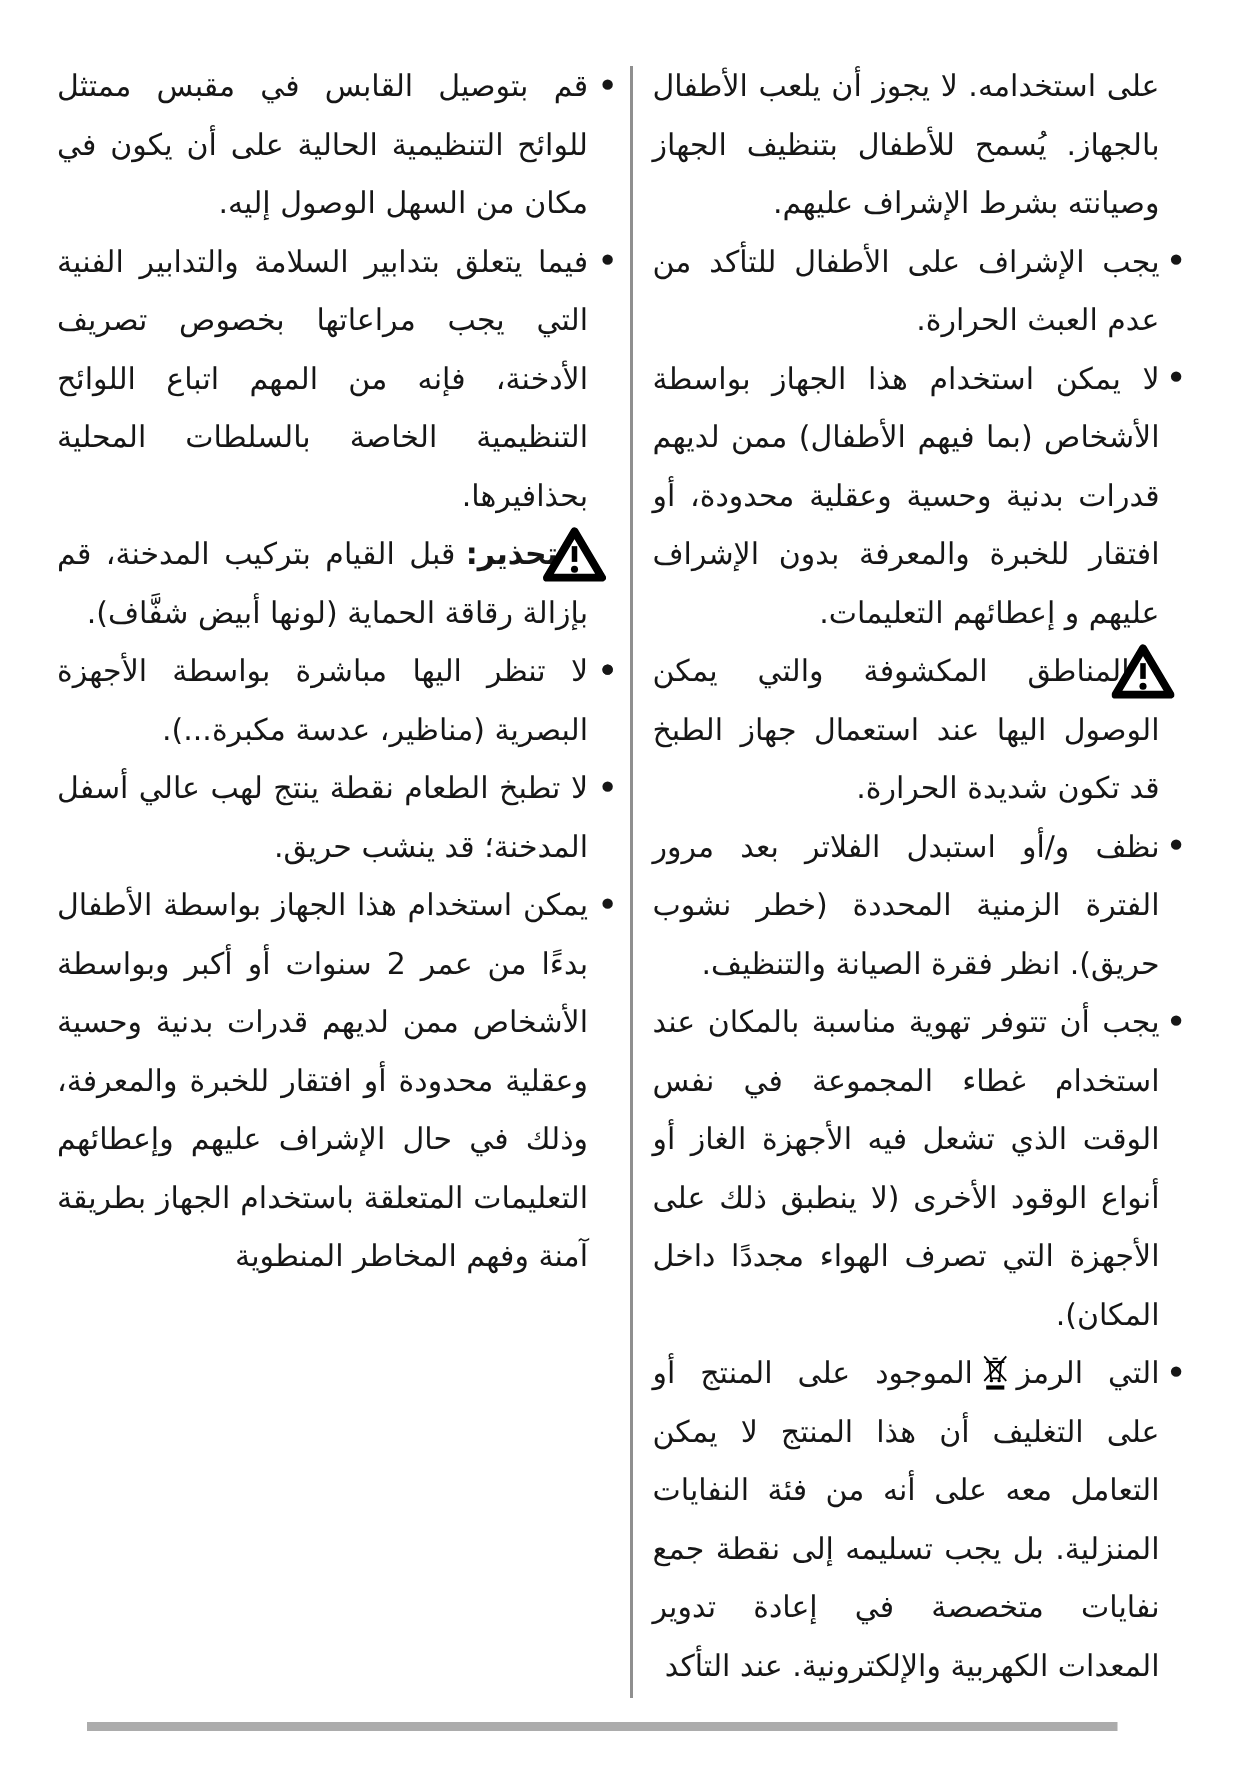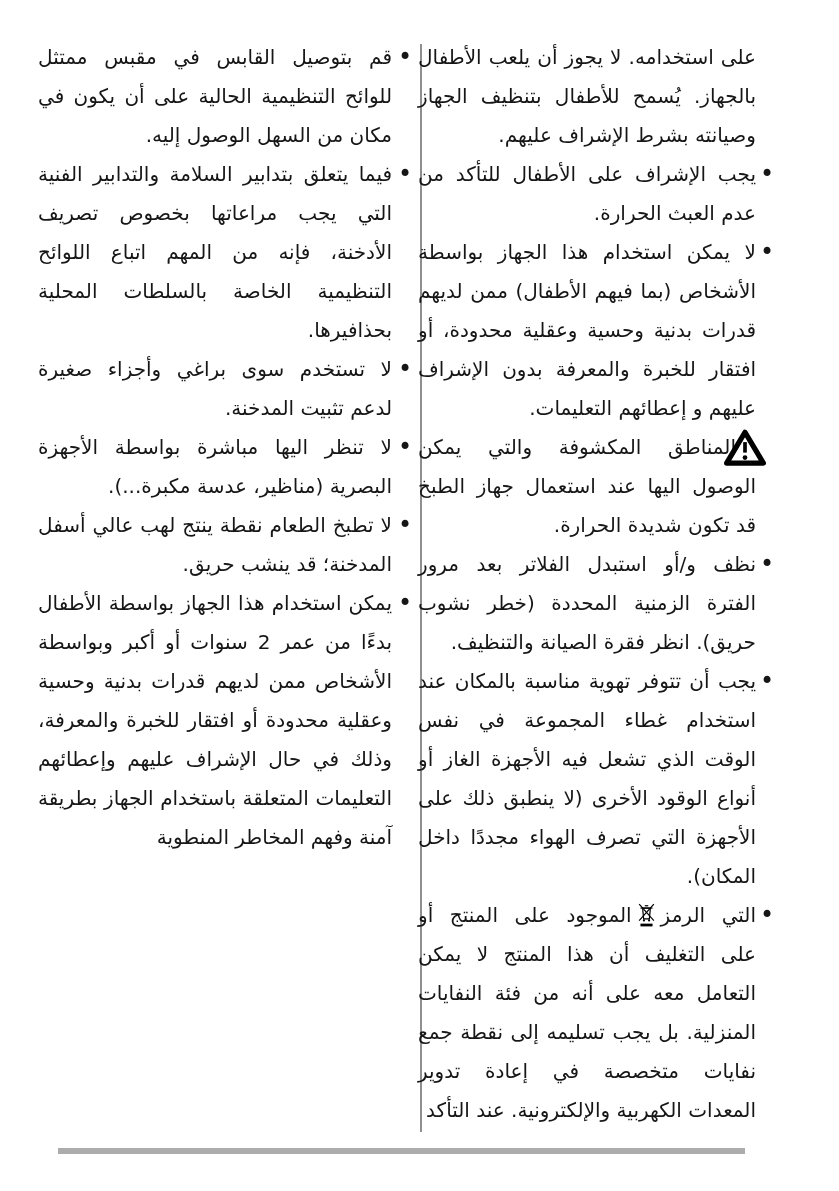--- a/index.html
+++ b/index.html
@@ -8,21 +8,21 @@
     width: 839px;
     height: 1191px;
     background: #ffffff;
     overflow: hidden;
     direction: rtl;
     font-family: "DejaVu Sans", sans-serif;
     color: #161616;
   }
   .column { position: absolute; top: 38px; }
   .column-left  { left: 36px;  width: 374px; }
-  .column-right { left: 416px; width: 356px; }
+  .column-right { left: 433px; width: 356px; }
   .col-divider {
     position: absolute;
     left: 420px; top: 44px;
     width: 2px; height: 1088px;
   }
   .bottom-rule {
     position: absolute;
     left: 58px; top: 1148px;
     width: 687px; height: 6px;
   }
@@ -55,21 +55,26 @@
   .item .lead { margin-left: 7px; }
   .weee-icon { display: inline-block; vertical-align: -6px; margin: 0 5px; }
 </style>
 </head>
 <body>
 
 <div class="page" style="background: rgb(255, 255, 255); color: rgb(22, 22, 22);">
   <div class="column column-left">
       <div class="item"><span class="marker">•</span><span>قم بتوصيل القابس في مقبس ممتثل للوائح التنظيمية الحالية على أن يكون في مكان من السهل الوصول إليه.</span></div>
       <div class="item"><span class="marker">•</span><span>فيما يتعلق بتدابير السلامة والتدابير الفنية التي يجب مراعاتها بخصوص تصريف الأدخنة، فإنه من المهم اتباع اللوائح التنظيمية الخاصة بالسلطات المحلية بحذافيرها.</span></div>
-      <div class="item"><span class="marker">•</span><span>لا تستخدم سوى براغي وأجزاء صغيرة لدعم تثبيت المدخنة.</span></div>
+      <div class="item warning"><span class="warn-marker"><svg viewBox="0 0 64 56" width="42" height="38">
+            <path d="M32 4 L60 51 L4 51 Z" fill="#ffffff" stroke="#000000" stroke-width="8" stroke-linejoin="round"></path>
+            <rect x="29.2" y="19" width="5.6" height="16" fill="#000000"></rect>
+            <circle cx="32" cy="42.5" r="3.6" fill="#000000"></circle>
+          </svg></span><b class="lead">تحذير:</b><span>قبل القيام بتركيب المدخنة، قم بإزالة رقاقة الحماية (لونها أبيض شفَّاف).</span></div>
+      <div class="item"><span class="marker">•</span></div>
       <div class="item"><span class="marker">•</span><span>لا تنظر اليها مباشرة بواسطة الأجهزة البصرية (مناظير، عدسة مكبرة...).</span></div>
       <div class="item"><span class="marker">•</span><span>لا تطبخ الطعام نقطة ينتج لهب عالي أسفل المدخنة؛ قد ينشب حريق.</span></div>
       <div class="item"><span class="marker">•</span><span>يمكن استخدام هذا الجهاز بواسطة الأطفال بدءًا من عمر 2 سنوات أو أكبر وبواسطة الأشخاص ممن لديهم قدرات بدنية وحسية وعقلية محدودة أو افتقار للخبرة والمعرفة، وذلك في حال الإشراف عليهم وإعطائهم التعليمات المتعلقة باستخدام الجهاز بطريقة آمنة وفهم المخاطر المنطوية</span></div>
     </div>
   <div class="col-divider" style="background: rgb(143, 143, 143);"></div>
   <div class="column column-right">
       <div class="item"><span>على استخدامه. لا يجوز أن يلعب الأطفال بالجهاز. يُسمح للأطفال بتنظيف الجهاز وصيانته بشرط الإشراف عليهم.</span></div>
       <div class="item"><span class="marker">•</span><span>يجب الإشراف على الأطفال للتأكد من عدم العبث الحرارة.</span></div>
       <div class="item"><span class="marker">•</span><span>لا يمكن استخدام هذا الجهاز بواسطة الأشخاص (بما فيهم الأطفال) ممن لديهم قدرات بدنية وحسية وعقلية محدودة، أو افتقار للخبرة والمعرفة بدون الإشراف عليهم و إعطائهم التعليمات.</span></div>
       <div class="item warning"><span class="warn-marker"><svg viewBox="0 0 64 56" width="42" height="38">

